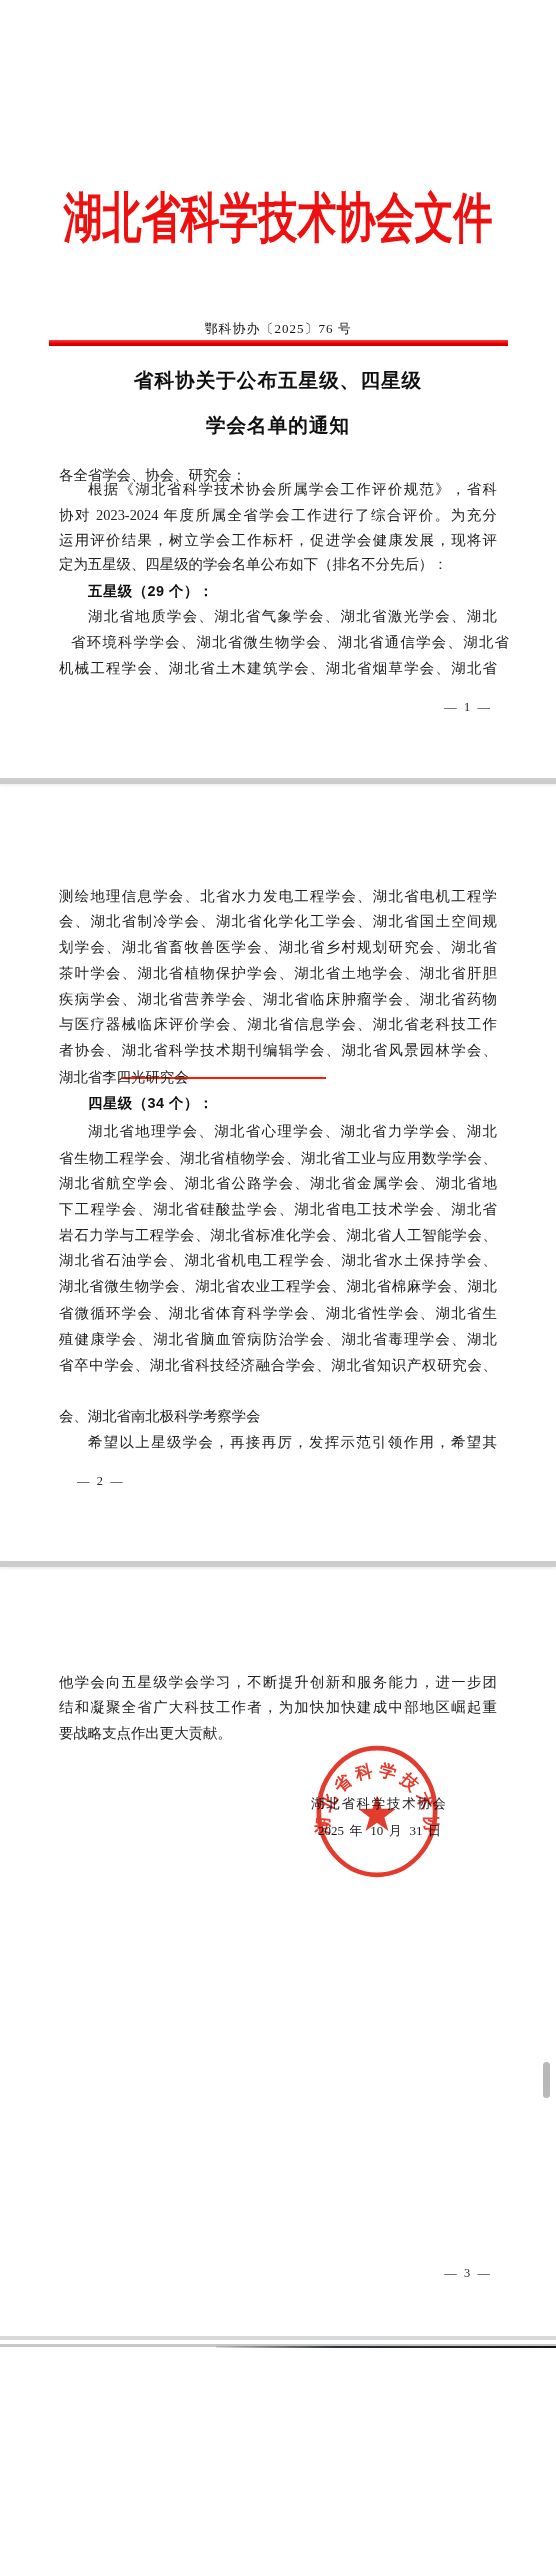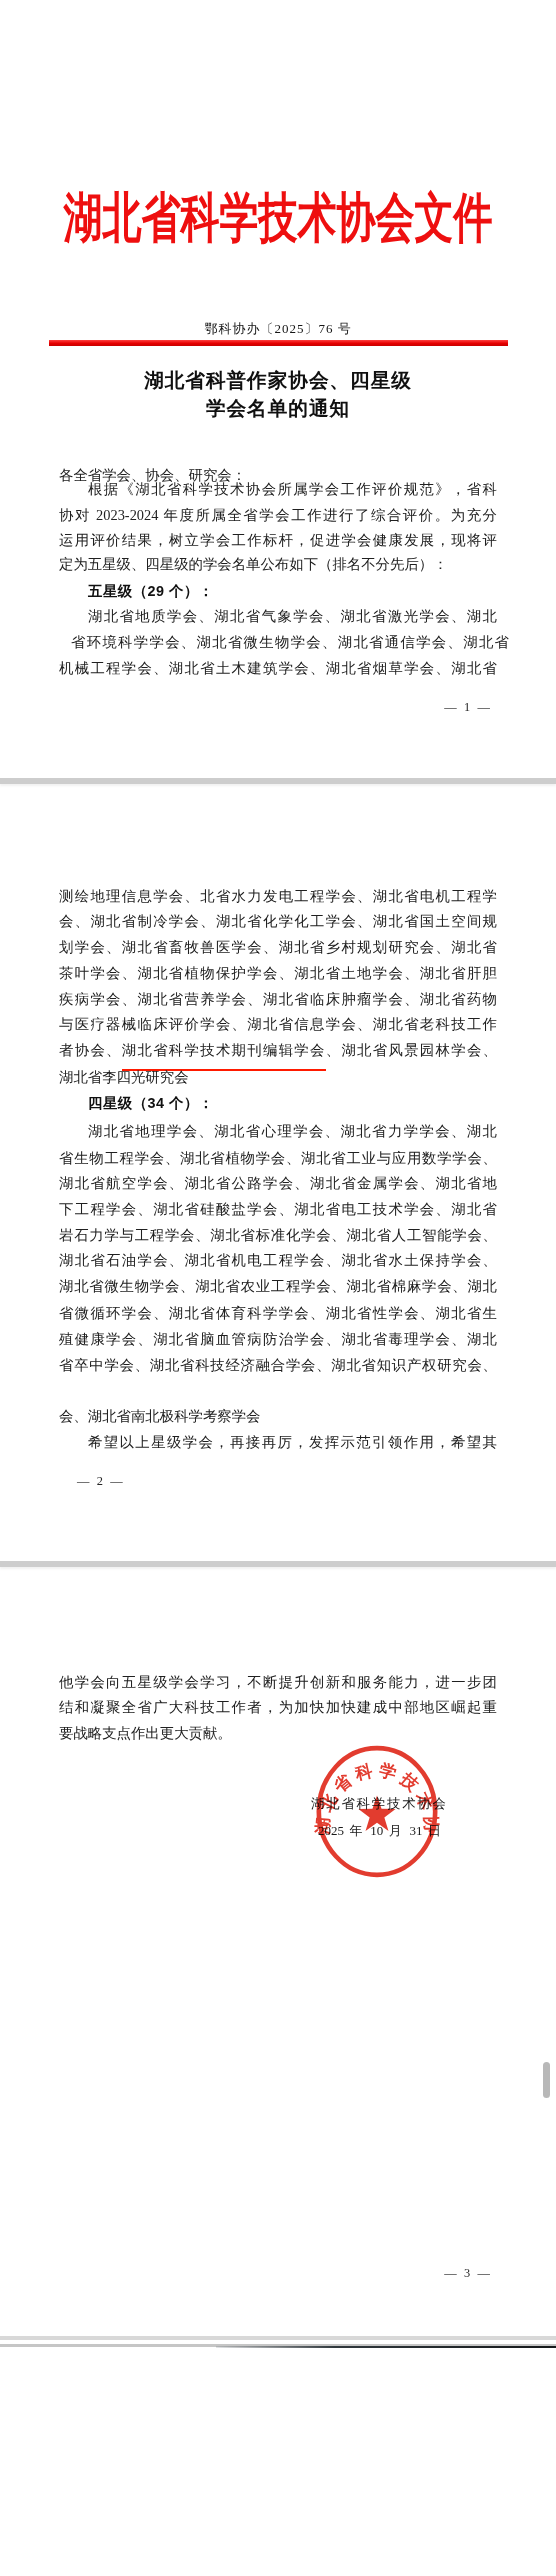--- a/index.html
+++ b/index.html
@@ -18,21 +18,21 @@
             font-weight:bold;font-size:19.6px;color:#101010;letter-spacing:1px;}
   
   .bline{position:absolute;left:59px;width:438px;font-size:14.4px;line-height:18.5px;
          text-align:justify;text-align-last:justify;text-justify:inter-character;
          color:#202020;white-space:nowrap0;}
   .ind{left:88px;width:409px;}
   .short{text-align-last:left;}
   .head{font-family:"Liberation Sans","DejaVu Sans",sans-serif;font-weight:bold;
         text-align-last:left;letter-spacing:0.5px;color:#111;}
   .pnum{position:absolute;font-size:12.4px;color:#262626;letter-spacing:2.1px;white-space:nowrap;}
-  .redul{border-bottom:2.6px solid #ff1a00;padding-bottom:11px;}
+  .redul{border-bottom:2.6px solid #ff1a00;padding-bottom:19px;}
   
   .psep{position:absolute;left:0;width:556px;height:6.2px;background:#cdcdcd;
         box-shadow:0 2.1px 2.6px rgba(0,0,0,0.06);}
   .sep3a{position:absolute;left:0;top:2336px;width:556px;height:4.1px;background:#d8d8d8;}
   .sep3b{position:absolute;left:0;top:2344px;width:556px;height:3.1px;background:#c6c6c6;}
   .sep3dark{position:absolute;left:216px;top:2346px;width:340px;height:2.1px;
             background:linear-gradient(to right,rgba(60,70,80,0.15),#30383d 35%,#15181a);}
   
   .sig{position:absolute;left:311px;top:1795px;width:135px;font-size:13.4px;color:#1a1a1a;
        text-align:justify;text-align-last:justify;}
@@ -42,22 +42,22 @@
   .thumb{position:absolute;left:543px;width:6.7px;background:#b8b8b8;border-radius:3.6px;}
 </style>
 </head>
 <body>
 
 <div class="abs" style="left:0;top:0;width:556px;height:778px;">
   <div class="redhead">湖北省科学技术协会文件</div>
   <div class="docnum">鄂科协办〔2025〕76 号</div>
   <div class="redrule"></div>
 
-  <div class="doctitle" style="top:367px;">湖北省科普作家协会、四星级</div>
-  <div class="doctitle" style="top:395px;font-family:Liberation Mono, monospace;">学会名单的通知</div>
+  <div class="doctitle" style="top:367px;">省科协关于公布五星级、四星级</div>
+  <div class="doctitle" style="top:412px;font-family:Liberation Mono, monospace;">学会名单的通知</div>
 
   <div class="bline short" style="top:466px;">各全省学会、协会、研究会：</div>
 
   <div class="bline ind" style="top:480px;">根据《湖北省科学技术协会所属学会工作评价规范》，省科</div>
   <div class="bline" style="top:506px;">协对 2023-2024 年度所属全省学会工作进行了综合评价。为充分</div>
   <div class="bline" style="top:531px;">运用评价结果，树立学会工作标杆，促进学会健康发展，现将评</div>
   <div class="bline short" style="top:555px;">定为五星级、四星级的学会名单公布如下（排名不分先后）：</div>
 
   <div class="bline ind head" style="top:582px;">五星级（29 个）：</div>
 

